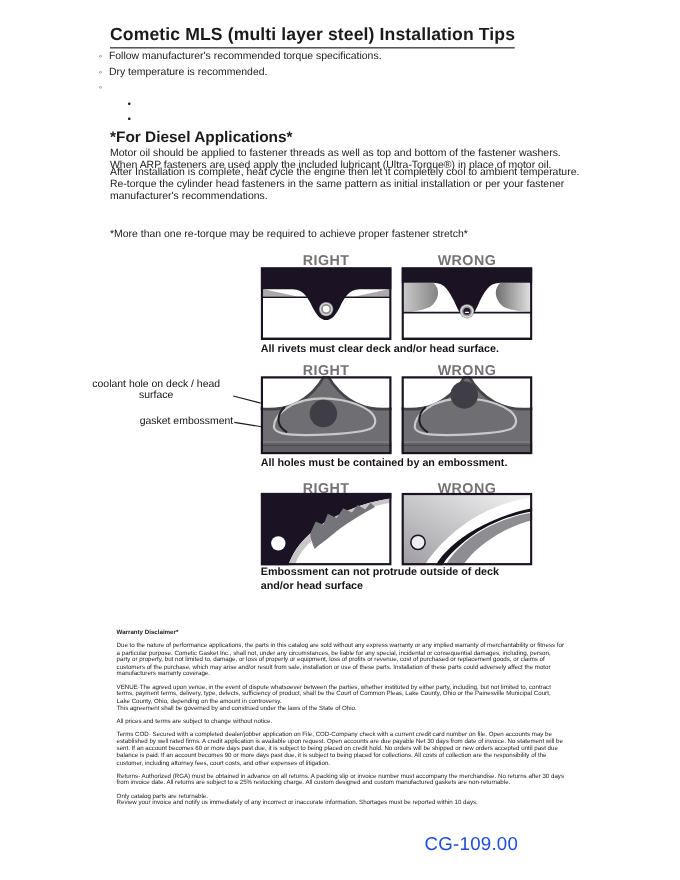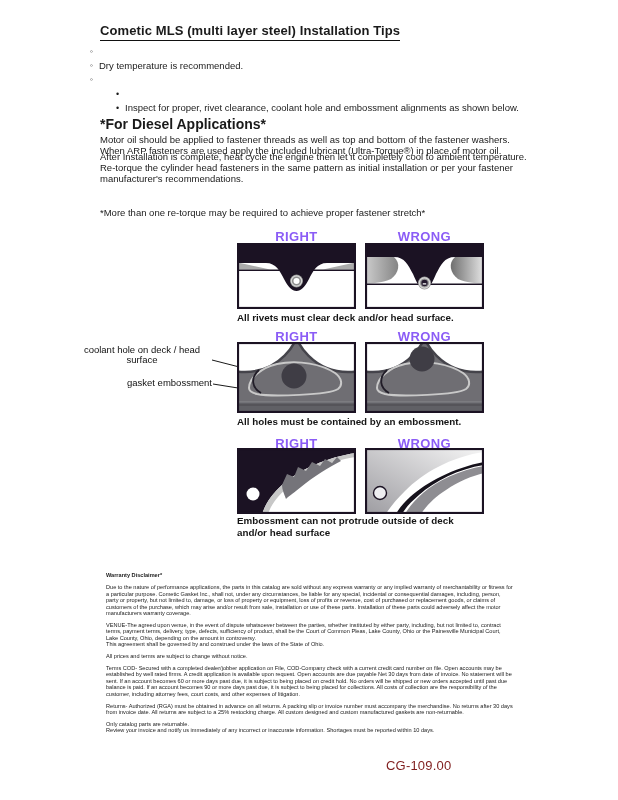--- a/index.html
+++ b/index.html
@@ -4,74 +4,74 @@
 <style>
   html,body{margin:0;padding:0;}
   body{
     width:618px;height:800px;background:#ffffff;position:relative;
     font-family:"Liberation Sans","DejaVu Sans",sans-serif;color:#1a1a1a;
     overflow:hidden;
   }
   .abs{position:absolute;}
   
   .doc-title{
-    left:100px;top:23px;font-size:13px;font-weight:bold;
+    left:100px;top:23px;font-size:16px;font-weight:bold;
     border-bottom:1.5px solid #111;padding-bottom:2px;letter-spacing:.1px;
   }
   
   .tips{left:90px;top:45px;width:470px;font-size:9.5px;}
   .tip-row{display:flex;line-height:14px;}
   .tip-row .mark{width:9px;flex:0 0 9px;font-size:8px;line-height:14px;}
   .tip-sub{padding-left:26px;}
   .tip-sub .mark{font-size:9px;}
   
   .diesel-h{left:100px;top:116px;font-size:14px;font-weight:bold;}
   .para{left:100px;width:432px;font-size:9.5px;line-height:10.8px;}
   .p1{top:135px;}
   .p2{top:152px;}
   .p3{top:208px;}
   
-  .dg-header{width:119px;text-align:center;font-size:13px;font-weight:600;letter-spacing:.4px;color:#8b5cf6;}
+  .dg-header{width:119px;text-align:center;font-size:13px;font-weight:600;letter-spacing:.4px;color:#737373;}
   .col-l{left:237px;} .col-r{left:365px;}
   .dg-caption{left:237px;font-size:9.8px;font-weight:600;color:#151515;line-height:11.5px;width:260px;}
   .panel{width:119px;}
   
   .callout{right:406px;width:140px;text-align:right;font-size:9.5px;line-height:9.8px;color:#111;}
   .co1{top:345px;text-align:center;} .co2{top:378px;}
   
   .warranty{left:106px;top:572px;width:408px;font-size:5.6px;line-height:6.4px;color:#222;}
   .warranty .wd-h{font-weight:bold;margin:0 0 6px 0;}
   .warranty p{margin:0 0 5.5px 0;}
   .warranty p.tight{margin:0;}
   
-  .page-num{left:386px;top:758px;font-size:13px;color:#7f1d1d;letter-spacing:.2px;}
+  .page-num{left:386px;top:758px;font-size:17px;color:#1d4ed8;letter-spacing:.2px;}
   svg{display:block;}
 </style>
 </head>
 <body>
 
 <div class="abs doc-title">Cometic MLS (multi layer steel) Installation Tips</div>
 
 <div class="abs tips">
   <div class="tip-row">
     <span class="mark">◦</span>
+    <span>Follow manufacturer's recommended torque specifications.</span>
   </div>
   <div class="tip-row">
     <span class="mark">◦</span>
     <span>Dry temperature is recommended.</span>
   </div>
   <div class="tip-row">
     <span class="mark">◦</span>
   </div>
   <div class="tip-row tip-sub">
     <span class="mark">•</span>
   </div>
   <div class="tip-row tip-sub">
     <span class="mark">•</span>
-    <span>Inspect for proper, rivet clearance, coolant hole and embossment alignments as shown below.</span>
   </div>
 </div>
 
 <div class="abs diesel-h">*For Diesel Applications*</div>
 <div class="abs para p1">Motor oil should be applied to fastener threads as well as top and bottom of the fastener washers. When ARP fasteners are used apply the included lubricant (Ultra-Torque®) in place of motor oil.</div>
 <div class="abs para p2">After Installation is complete, heat cycle the engine then let it completely cool to ambient temperature. Re-torque the cylinder head fasteners in the same pattern as initial installation or per your fastener manufacturer's recommendations.</div>
 <div class="abs para p3">*More than one re-torque may be required to achieve proper fastener stretch*</div>
 
 <div class="abs dg-header col-l" style="top:229px">RIGHT</div>
 <div class="abs dg-header col-r" style="top:229px">WRONG</div>

